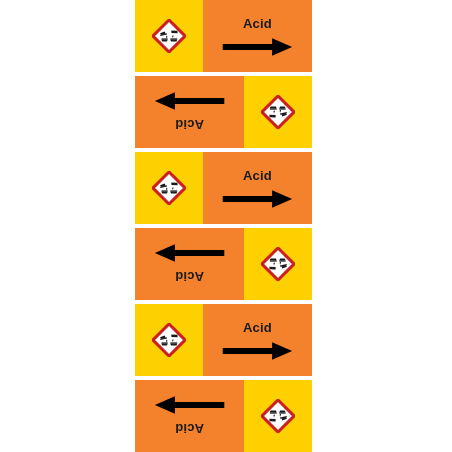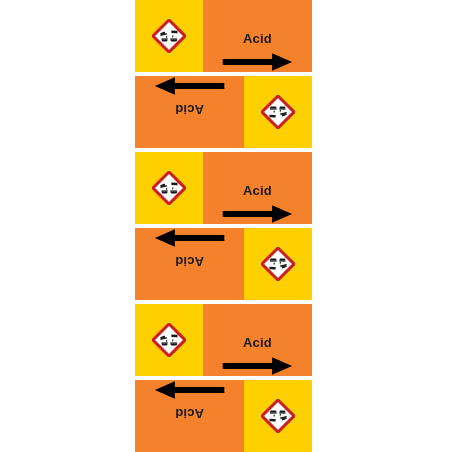--- a/index.html
+++ b/index.html
@@ -63,21 +63,21 @@
     justify-content: center;
     flex: 0 0 68px;
   }
 
   .panel-orange {
     flex: 1 1 auto;
     background: #f4812c;
     display: flex;
     flex-direction: column;
     align-items: center;
-    justify-content: flex-end;
+    justify-content: center;
     padding-top: 2px;
     box-sizing: border-box;
   }
 
   
   .ghs-diamond {
     width: 34px;
     height: 34px;
     display: block;
   }

